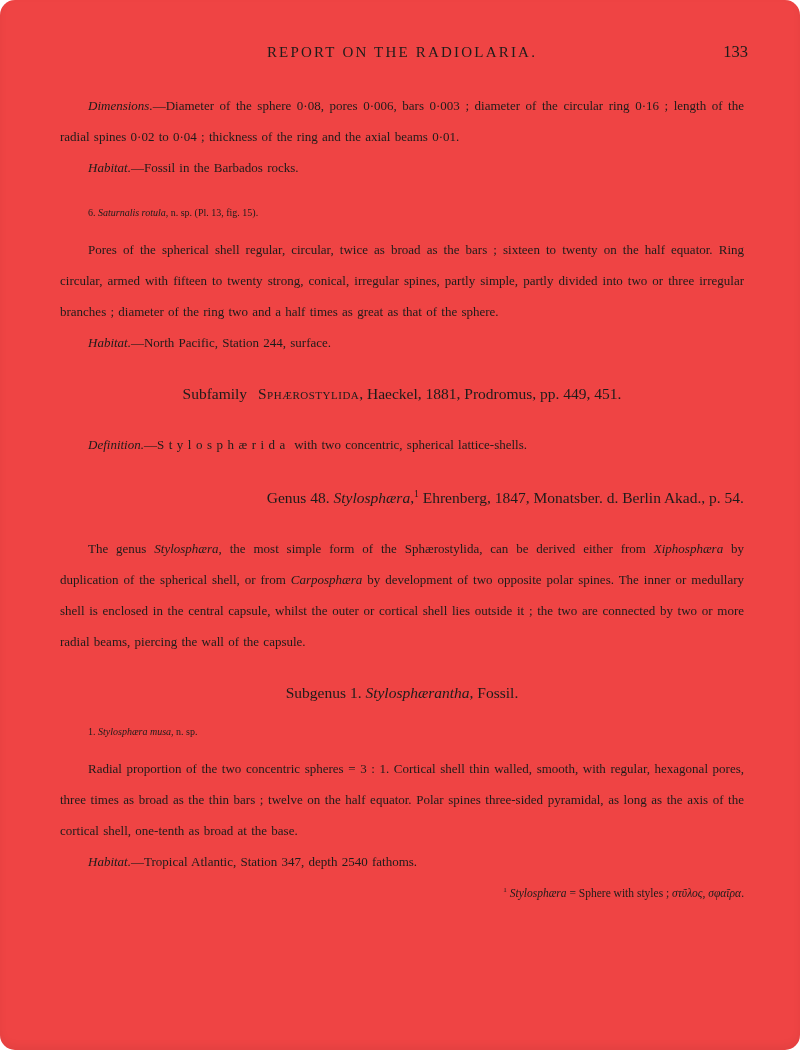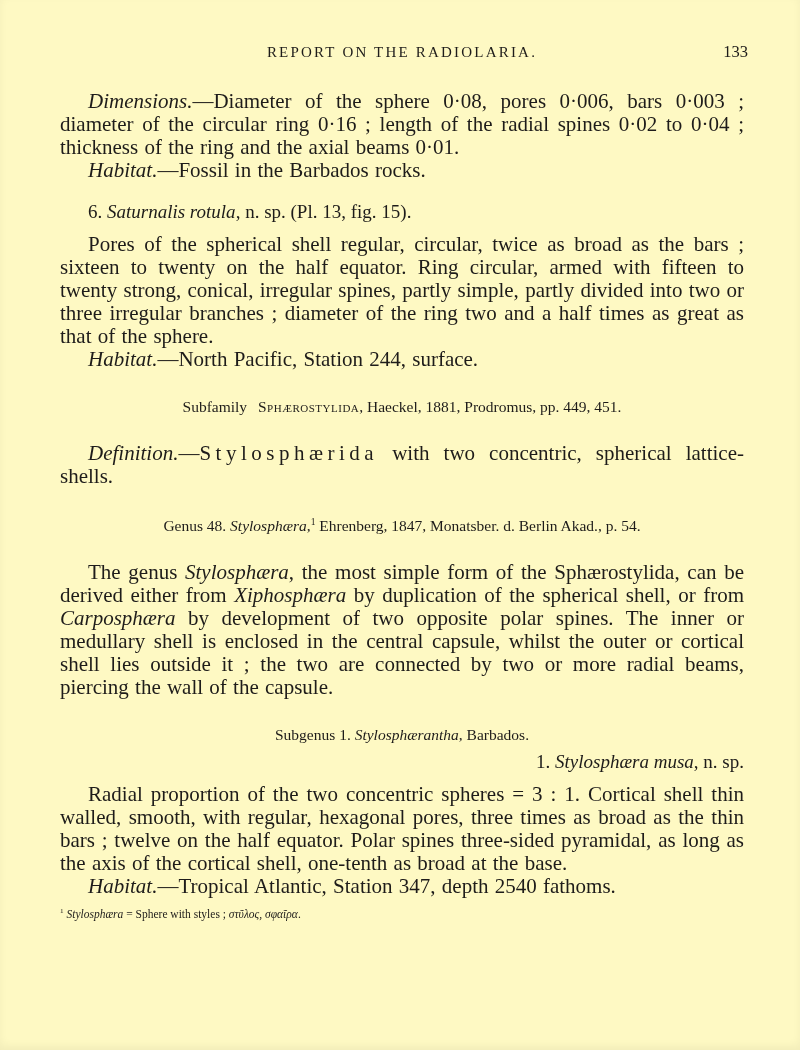--- a/index.html
+++ b/index.html
@@ -1,43 +1,44 @@
 <!DOCTYPE html>
 <html><head>
 <meta charset="utf-8">
 <style>
   html, body { margin: 0; padding: 0; }
   body { width: 800px; height: 1050px; background: #ffffff; }
   .page {
     position: relative;
     width: 800px; height: 1050px;
     box-sizing: border-box;
-    background: #fef9c3;
+    background: #ef4444;
     color: #1e1c1a;
     font-family: "Liberation Serif", "DejaVu Serif", serif;
     padding: 44px 56px 0 60px;
     overflow: hidden;
     box-shadow: inset 0 -4px 8px rgba(0,0,0,0.05);
+    border-radius: 15px;
   }
   .header { position: relative; text-align: center; font-size: 15px; letter-spacing: 2.2px; height: 24px; }
   .pageno { position: absolute; right: -4px; top: -2px; letter-spacing: 0; font-size: 16.5px; }
   p { margin: 0; }
   .para {
-    font-size: 21px; line-height: 23px;
+    font-size: 13px; line-height: 31px;
     text-align: justify; text-indent: 28px; word-spacing: 1px;
   }
-  .heading-left { font-size: 19px; line-height: 23px; text-indent: 28px; text-align: left; }
+  .heading-left { font-size: 10px; line-height: 23px; text-indent: 28px; text-align: left; }
   .heading-center { font-size: 15.5px; line-height: 23px; text-align: center; }
-  .footnote { font-size: 11.5px; line-height: 16px; text-align: left; margin-top: 8px; }
+  .footnote { font-size: 11.5px; line-height: 16px; text-align: right; margin-top: 8px; }
   .it { font-style: italic; }
   .sc { font-variant: small-caps; letter-spacing: 0.5px; margin-left: 7px; }
   .ls { letter-spacing: 4.5px; }
   sup { font-size: 0.62em; vertical-align: super; line-height: 0; }
   .mt22 { margin-top: 22px; } .mt18 { margin-top: 18px; } .mt14 { margin-top: 24px; }
-  .mt24 { margin-top: 24px; } .mt26 { margin-top: 26px; } .mt20 { margin-top: 4px; text-align: right; }
+  .mt24 { margin-top: 24px; } .mt26 { margin-top: 26px; text-align: right; } .mt20 { margin-top: 16px; }
   .mb10 { margin-bottom: 10px; }
 </style>
 </head>
 <body>
 
 <div class="page">
 
   <div class="header">
     <span>REPORT ON THE RADIOLARIA.</span>
     <span class="pageno">133</span>
@@ -49,21 +50,21 @@
   <p class="heading-left mt18 mb10"><span>6. </span><span class="it">Saturnalis rotula</span><span>, n. sp. (Pl. 13, fig. 15).</span></p>
   <p class="para"><span>Pores of the spherical shell regular, circular, twice as broad as the bars ; sixteen to twenty on the half equator.  Ring circular, armed with fifteen to twenty strong, conical, irregular spines, partly simple, partly divided into two or three irregular branches ; diameter of the ring two and a half times as great as that of the sphere.</span></p>
   <p class="para"><span class="it">Habitat.</span><span>—North Pacific, Station 244, surface.</span></p>
 
   <p class="heading-center mt24"><span>Subfamily </span><span class="sc">Sphærostylida</span><span>, Haeckel, 1881, Prodromus, pp. 449, 451.</span></p>
   <p class="para mt14"><span class="it">Definition.</span><span>—</span><span class="ls">Stylosphærida</span><span> with two concentric, spherical lattice-shells.</span></p>
 
   <p class="heading-center mt26"><span>Genus 48. </span><span class="it">Stylosphæra</span><span>,</span><sup>1</sup><span> Ehrenberg, 1847, Monatsber. d. Berlin Akad., p. 54.</span></p>
   <p class="para mt14"><span>The genus </span><span class="it">Stylosphæra</span><span>, the most simple form of the Sphærostylida, can be derived either from </span><span class="it">Xiphosphæra</span><span> by duplication of the spherical shell, or from </span><span class="it">Carposphæra</span><span> by development of two opposite polar spines.  The inner or medullary shell is enclosed in the central capsule, whilst the outer or cortical shell lies outside it ; the two are connected by two or more radial beams, piercing the wall of the capsule.</span></p>
 
-  <p class="heading-center mt24"><span>Subgenus 1. </span><span class="it">Stylosphærantha</span><span>, Barbados.</span></p>
+  <p class="heading-center mt24"><span>Subgenus 1. </span><span class="it">Stylosphærantha</span><span>, Fossil.</span></p>
 
   <p class="heading-left mt20 mb10"><span>1. </span><span class="it">Stylosphæra musa</span><span>, n. sp.</span></p>
   <p class="para"><span>Radial proportion of the two concentric spheres = 3 : 1.   Cortical shell thin walled, smooth, with regular, hexagonal pores, three times as broad as the thin bars ; twelve on the half equator.   Polar spines three-sided pyramidal, as long as the axis of the cortical shell, one-tenth as broad at the base.</span></p>
   <p class="para"><span class="it">Habitat.</span><span>—Tropical Atlantic, Station 347, depth 2540 fathoms.</span></p>
 
   <p class="footnote"><sup>1</sup><span> </span><span class="it">Stylosphæra</span><span> = Sphere with styles ; </span><span class="it">στῦλος, σφαῖρα</span><span>.</span></p>
 
 </div>
 
 </body></html>

